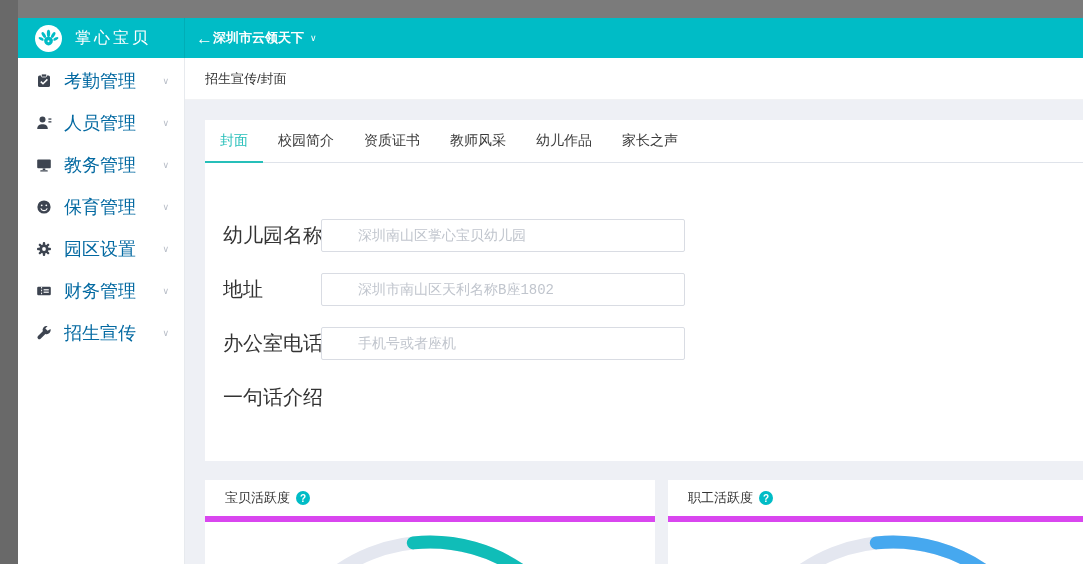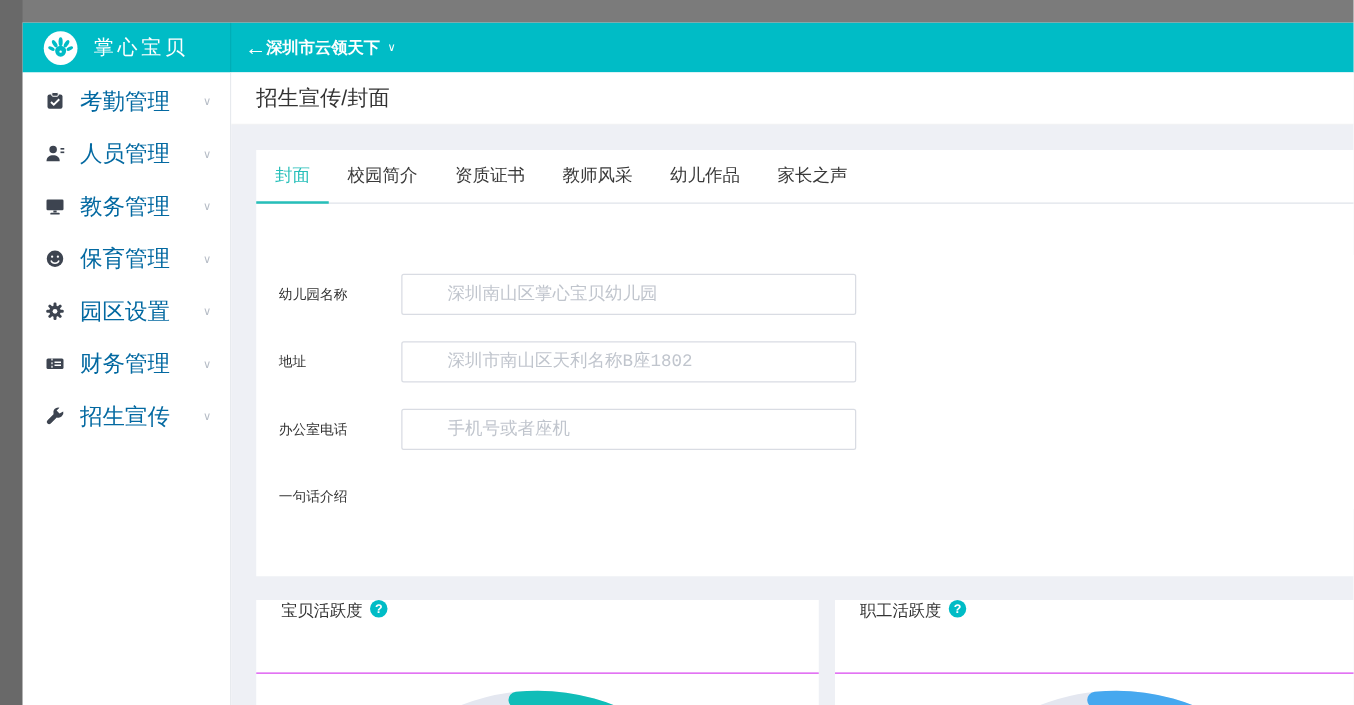--- a/index.html
+++ b/index.html
@@ -29,44 +29,44 @@
   .main-row { flex:1; display:flex; min-height:0; }
 
   .sidebar { width:167px; flex-shrink:0; background:#fff; border-right:1px solid #e7eaee; padding-top:2px; }
   .side-item { height:42px; display:flex; align-items:center; padding:0 15px 0 18px; cursor:pointer; }
   .side-item .icon { width:16px; height:16px; flex-shrink:0; display:flex; }
   .side-item .lbl { margin-left:12px; font-size:18px; color:#0369a1; }
   .side-item .chev { margin-left:auto; color:#b6bcc6; font-size:9px; }
 
   .content { flex:1; min-width:0; background:#eef0f5; display:flex; flex-direction:column; }
   .crumb-bar { height:42px; flex-shrink:0; background:#fff; display:flex; align-items:center;
-               padding-left:20px; font-size:17px; color:#333; border-bottom:1px solid #f1f2f4; }
+               padding-left:20px; font-size:13px; color:#333; border-bottom:1px solid #f1f2f4; }
   .scroll { flex:1; padding:20px 0 0 20px; overflow:hidden; }
 
   
   .main-card { width:913px; height:341px; background:#fff; }
   .tab-strip { display:flex; height:43px; border-bottom:1px solid #dfe3ea; }
   .tab { padding:0 15px; display:flex; align-items:center; font-size:14px; color:#3a3a3a;
          cursor:pointer; position:relative; white-space:nowrap; }
   .tab.active { color:#26bfb9;justify-content:flex-end; }
   .tab.active::after { content:""; position:absolute; left:0; right:0; bottom:-1px; height:2px; background:#26bfb9; }
 
   .form { padding:56px 0 0 18px; }
   .form-row { display:flex; align-items:center; height:33px; margin-bottom:21px; }
-  .form-label { width:98px; font-size:11px; color:#333; flex-shrink:0; white-space:nowrap; }
+  .form-label { width:98px; font-size:20px; color:#333; flex-shrink:0; white-space:nowrap; }
   .form-input { width:364px; height:33px; border:1px solid #d9dce3; border-radius:2px;
                 padding-left:36px; font-size:14px; color:#333; outline:none; background:#fff;
                 font-family:Liberation Mono, monospace; }
   .form-input::placeholder { color:#c0c5cd; }
 
   
   .bottom-row { display:flex; gap:13px; margin-top:19px; }
   .stat-card { width:450px; height:130px; background:#fff; flex-shrink:0; }
-  .stat-head { height:59px; display:flex; padding-left:20px;
-               border-bottom:1px solid #d946ef; font-size:13px; color:#333; }
+  .stat-head { height:42px; display:flex; align-items:center; padding-left:20px;
+               border-bottom:6px solid #d946ef; font-size:13px; color:#333; }
   .help { width:14px; height:14px; border-radius:50%; background:#00bcc6; color:#fff;
           font-size:10px; font-weight:bold; display:flex; align-items:center; justify-content:center;
           margin-left:6px; cursor:pointer; }
   .stat-body { display:flex; justify-content:center; }
   .donut { display:block; margin-top:10px; }
 </style>
 </head>
 <body>
 
 <div class="frame-top"></div>

